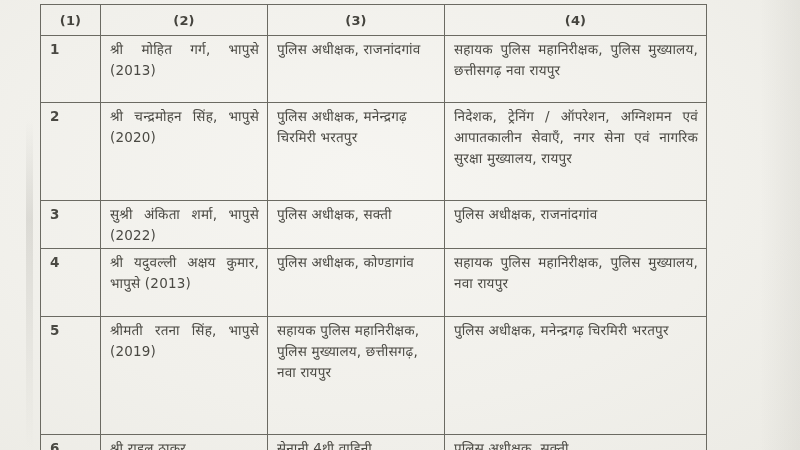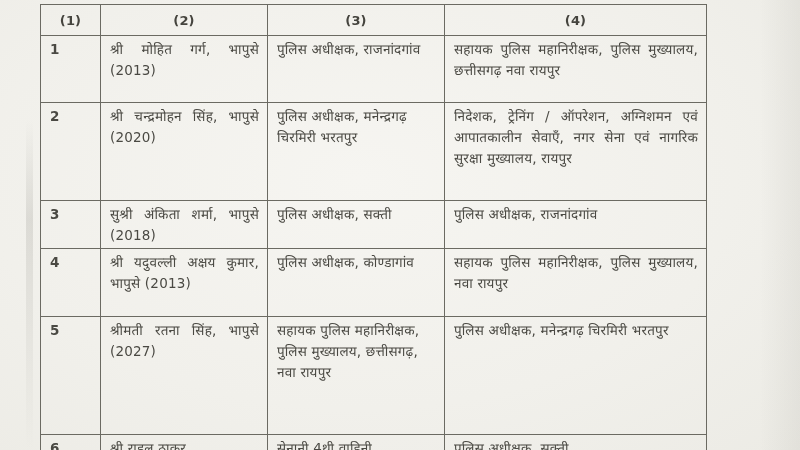--- a/index.html
+++ b/index.html
@@ -81,33 +81,33 @@
       <td class="c4">सहायक पुलिस महानिरीक्षक, पुलिस मुख्यालय, छत्तीसगढ़ नवा रायपुर</td>
     </tr>
         <tr>
       <td class="c1">2</td>
       <td class="c2">श्री चन्द्रमोहन सिंह, भापुसे (2020)</td>
       <td class="c3">पुलिस अधीक्षक, मनेन्द्रगढ़ चिरमिरी भरतपुर</td>
       <td class="c4">निदेशक, ट्रेनिंग / ऑपरेशन, अग्निशमन एवं आपातकालीन सेवाएँ, नगर सेना एवं नागरिक सुरक्षा मुख्यालय, रायपुर</td>
     </tr>
         <tr>
       <td class="c1">3</td>
-      <td class="c2">सुश्री अंकिता शर्मा, भापुसे (2018)</td>
+      <td class="c2">सुश्री अंकिता शर्मा, भापुसे (2022)</td>
       <td class="c3">पुलिस अधीक्षक, सक्ती</td>
       <td class="c4">पुलिस अधीक्षक, राजनांदगांव</td>
     </tr>
         <tr>
       <td class="c1">4</td>
       <td class="c2">श्री यदुवल्ली अक्षय कुमार, भापुसे (2013)</td>
       <td class="c3">पुलिस अधीक्षक, कोण्डागांव</td>
       <td class="c4">सहायक पुलिस महानिरीक्षक, पुलिस मुख्यालय, नवा रायपुर</td>
     </tr>
         <tr>
       <td class="c1">5</td>
-      <td class="c2">श्रीमती रतना सिंह, भापुसे (2027)</td>
+      <td class="c2">श्रीमती रतना सिंह, भापुसे (2019)</td>
       <td class="c3">सहायक पुलिस महानिरीक्षक, पुलिस मुख्यालय, छत्तीसगढ़, नवा रायपुर</td>
       <td class="c4">पुलिस अधीक्षक, मनेन्द्रगढ़ चिरमिरी भरतपुर</td>
     </tr>
         <tr>
       <td class="c1">6</td>
       <td class="c2">श्री राहुल ठाकुर</td>
       <td class="c3">सेनानी 4थी वाहिनी</td>
       <td class="c4">पुलिस अधीक्षक, सक्ती</td>
     </tr>
       </tbody>

